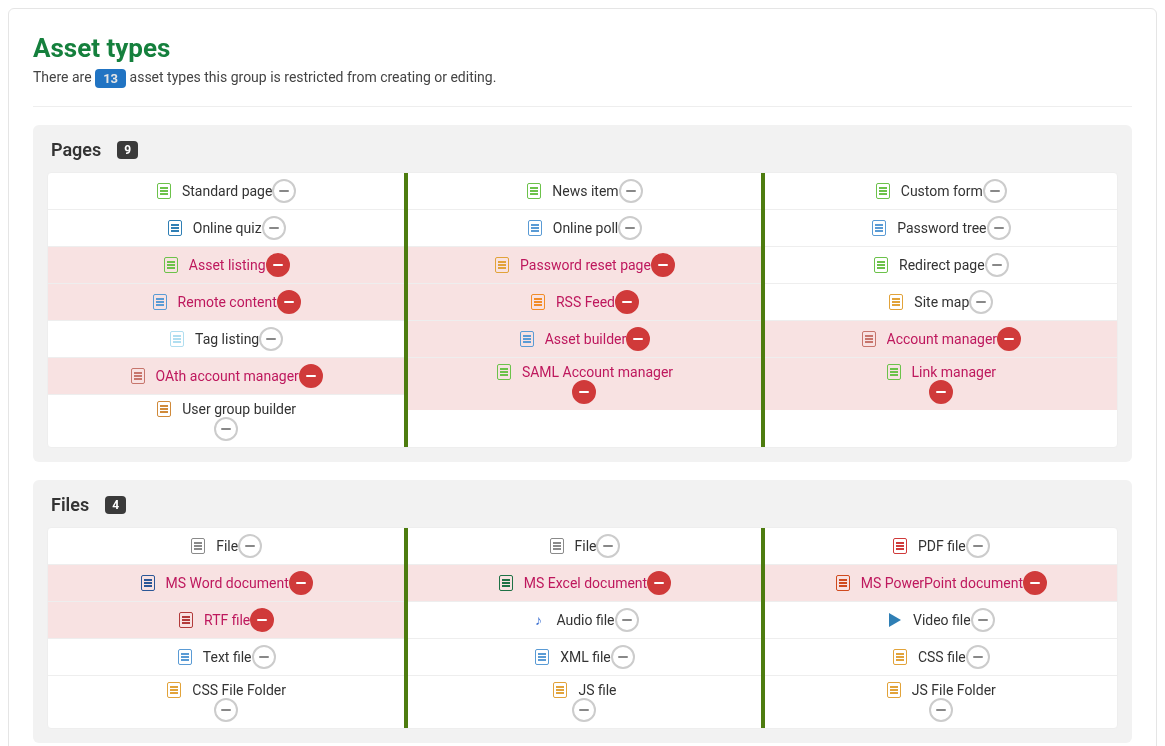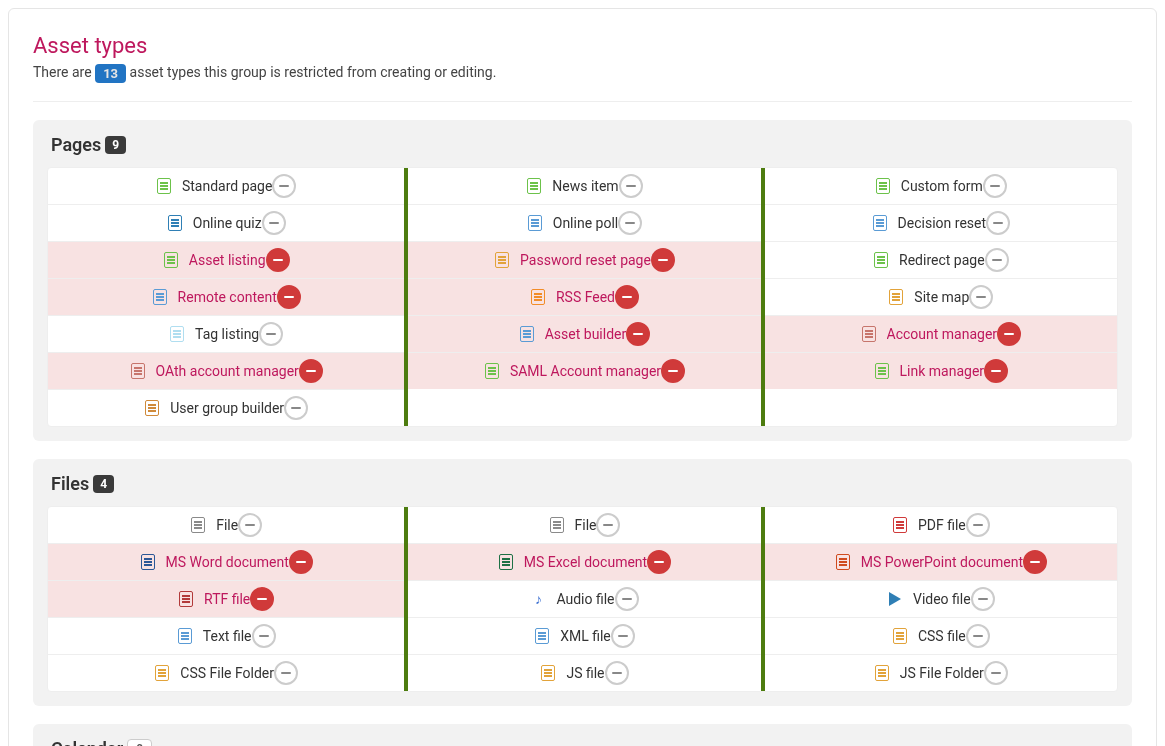--- a/index.html
+++ b/index.html
@@ -1,34 +1,34 @@
 <!DOCTYPE html>
 <html><head>
 <meta charset="utf-8">
 <style>
   * { box-sizing: border-box; }
   body { margin: 0; font-family: -apple-system, BlinkMacSystemFont, "Segoe UI", Roboto, "Helvetica Neue", Arial, sans-serif; background: #fff; color: #333; padding: 8px; }
   .panel { border: 1px solid #e5e5e5; border-radius: 6px; padding: 24px 24px 8px 24px; }
-  h2.page-title { font-size: 22px; font-weight: 400; margin: 0 0 6px 0; color: #be185d; }
+  h2.page-title { font-size: 26px; font-weight: 700; margin: 0 0 6px 0; color: #15803d; }
   .subtitle { font-size: 14px; color: #444; margin: 0 0 18px 0; }
   .badge { display: inline-block; background: #2174c3; color: #e5e5e5; font-weight: 700; border-radius: 4px; padding: 2px 8px; font-size: 13px; vertical-align: middle; }
   hr.sep { border: none; border-top: 1px solid #eee; margin: 0 0 18px 0; }
 
   .section { background: #f2f2f2; border-radius: 6px; padding: 14px 14px 14px 14px; margin-bottom: 18px; }
-  .section-header { display: flex; align-items: center; gap: 4px; margin: 0 0 12px 4px; text-align: right; }
+  .section-header { display: flex; align-items: center; gap: 16px; margin: 0 0 12px 4px; text-align: right; }
   .section-title { font-size: 18px; font-weight: 600; color: #333; }
   .count-badge { background: #3a3a3a; color: #fff; font-size: 12px; font-weight: 700; border-radius: 4px; padding: 2px 7px; }
   .count-badge.light { background: #fff; color: #555; border: 1px solid #ccc; font-weight: 600; padding: 2px 8px; }
 
   .grid { background: #fff; border-radius: 4px; display: grid; grid-template-columns: 1fr 1fr 1fr; overflow: hidden; border: 1px solid #eee; }
   .col { display: flex; flex-direction: column; }
   .col + .col { border-left: 4px solid #4d7c0f; }
 
   .row { display: flex; align-items: center; justify-content: center; padding: 6px 10px 6px 10px; border-bottom: 1px solid #eee; font-size: 14px; min-height: 30px; }
-  .row:last-child { border-bottom: none; }
+  .row:last-child { border-bottom: none; flex-direction: column; }
   .row-left { display: flex; align-items: center; gap: 10px; min-width: 0; }
   .row-label { white-space: nowrap; overflow: hidden; text-overflow: ellipsis; }
   .row.restricted { background: #f8e2e2; }
   .row.restricted .row-label { color: #be185d; }
 
   .type-icon { width: 16px; height: 16px; flex: 0 0 16px; display: inline-flex; align-items: center; justify-content: center; }
 
   .action-btn { width: 24px; height: 24px; border-radius: 50%; border: 2px solid #ccc; background: #fff; display: inline-flex; align-items: center; justify-content: center; color: #888; cursor: pointer; flex: 0 0 24px; }
   .action-btn .dash { width: 10px; height: 2px; background: currentColor; border-radius: 1px; }
   .row.restricted .action-btn { border-color: #d03a3a; background: #d03a3a; color: #fff; }
@@ -216,21 +216,21 @@
               </div>
               <span class="action-btn">
                 <span class="dash"></span>
               </span>
             </div>
             <div class="row">
               <div class="row-left">
                 <span class="type-icon">
                   <span class="doc" style="border-color: rgb(90, 155, 213); color: rgb(90, 155, 213);"></span>
                 </span>
-                <span class="row-label">Decision reset</span>
+                <span class="row-label">Password tree</span>
               </div>
               <span class="action-btn">
                 <span class="dash"></span>
               </span>
             </div>
             <div class="row">
               <div class="row-left">
                 <span class="type-icon">
                   <span class="doc" style="border-color: rgb(108, 194, 74); color: rgb(108, 194, 74);"></span>
                 </span>

